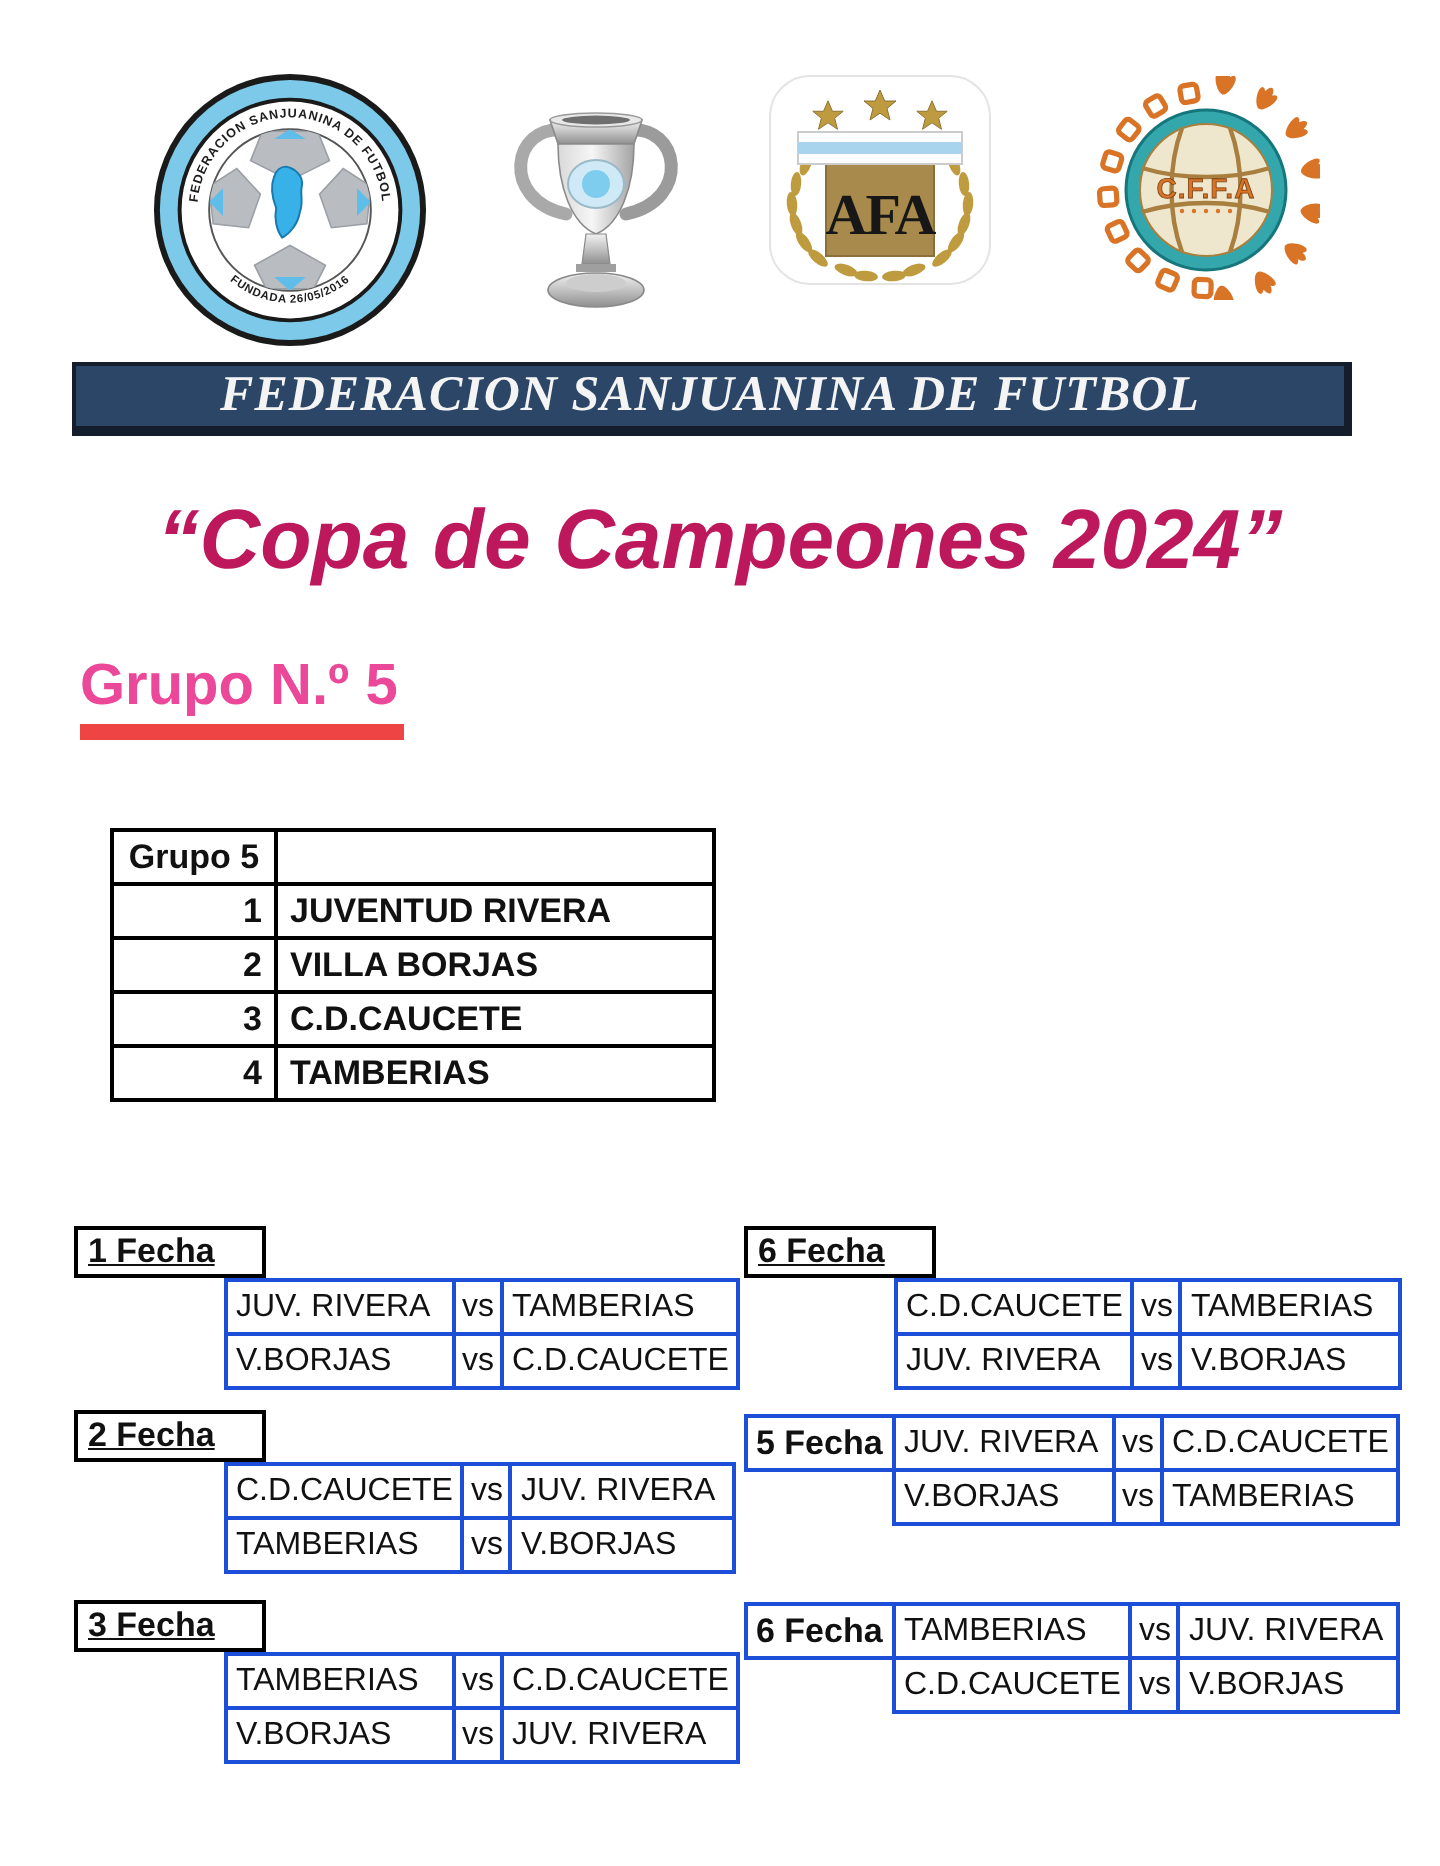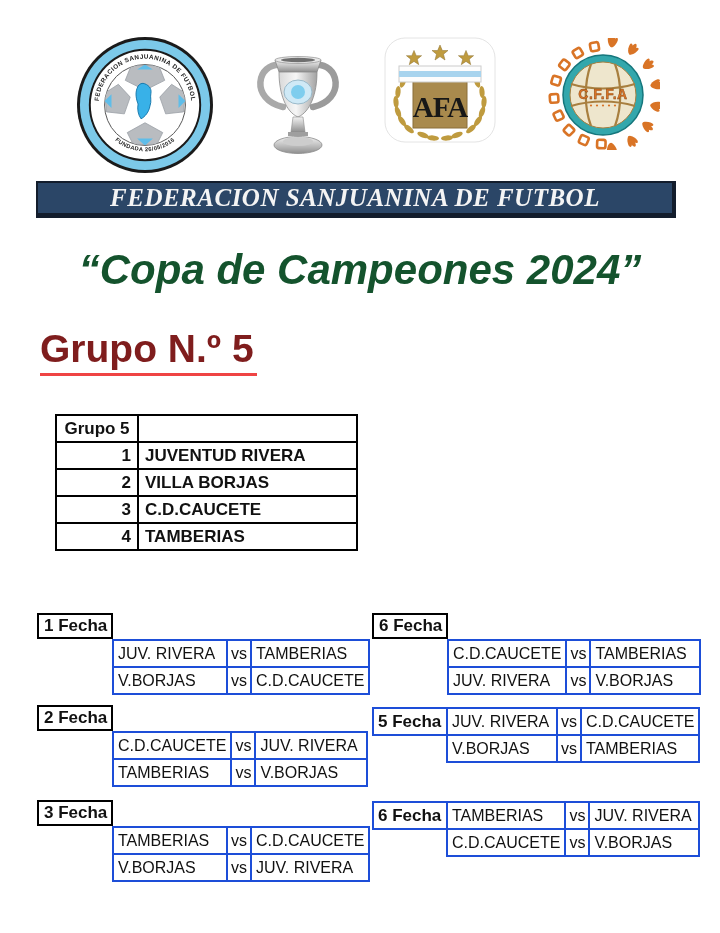--- a/index.html
+++ b/index.html
@@ -17,48 +17,48 @@
     display:flex;align-items:center;justify-content:center;
   }
   .banner span{
     font-family:"Liberation Serif",serif;font-style:italic;font-weight:bold;
     font-size:25px;color:#f4f4f4;letter-spacing:.5px;white-space:nowrap;
   }
 
   
   .main-title{
     left:30px;top:246px;width:660px;text-align:center;
-    font-size:42px;font-weight:bold;font-style:italic;color:#14532d;
+    font-size:42px;font-weight:bold;font-style:italic;color:#be185d;
     white-space:nowrap;
   }
 
   
   .group-heading{
     left:40px;top:327px;display:inline-block;
-    font-size:39px;font-weight:bold;color:#7f1d1d;
-    border-bottom:3px solid #ef4444;padding:0 3px 2px 0;
+    font-size:29px;font-weight:bold;color:#ec4899;
+    border-bottom:8px solid #ef4444;padding:0 3px 2px 0;
   }
 
   
   table{border-collapse:collapse;}
   .group-table{left:55px;top:414px;}
   .group-table td{
     border:2px solid #000;height:25px;font-size:17px;font-weight:bold;
     padding:0 6px;white-space:nowrap;
   }
   .group-table td.num{width:68px;text-align:right;}
   .group-table td.team{width:205px;text-align:left;margin-top:15px;}
   .group-table td.ghead{text-align:center;}
 
   
   .fx-block{position:absolute;}
   .fecha-tag{
-    width:76px;height:26px;box-sizing:border-box;border:2px solid #000;
+    width:96px;height:26px;box-sizing:border-box;border:2px solid #000;
     font-weight:bold;font-size:17px;line-height:22px;padding-left:5px;
-    background:#fff;white-space:nowrap;
+    background:#fff;white-space:nowrap;text-decoration:underline;
   }
   .fx-table{margin-left:75px;}
   .fx-table.inline{margin-left:0;}
   .fx-table td{
     border:2px solid #1d4ed8;height:25px;font-size:16px;padding:0 4px;
     white-space:nowrap;text-align:left;
   }
   .fx-table td.t1{width:104px;}
   .fx-table td.vs{width:16px;text-align:left;padding:0 3px;}
   .fx-table td.t2{width:102px;}

